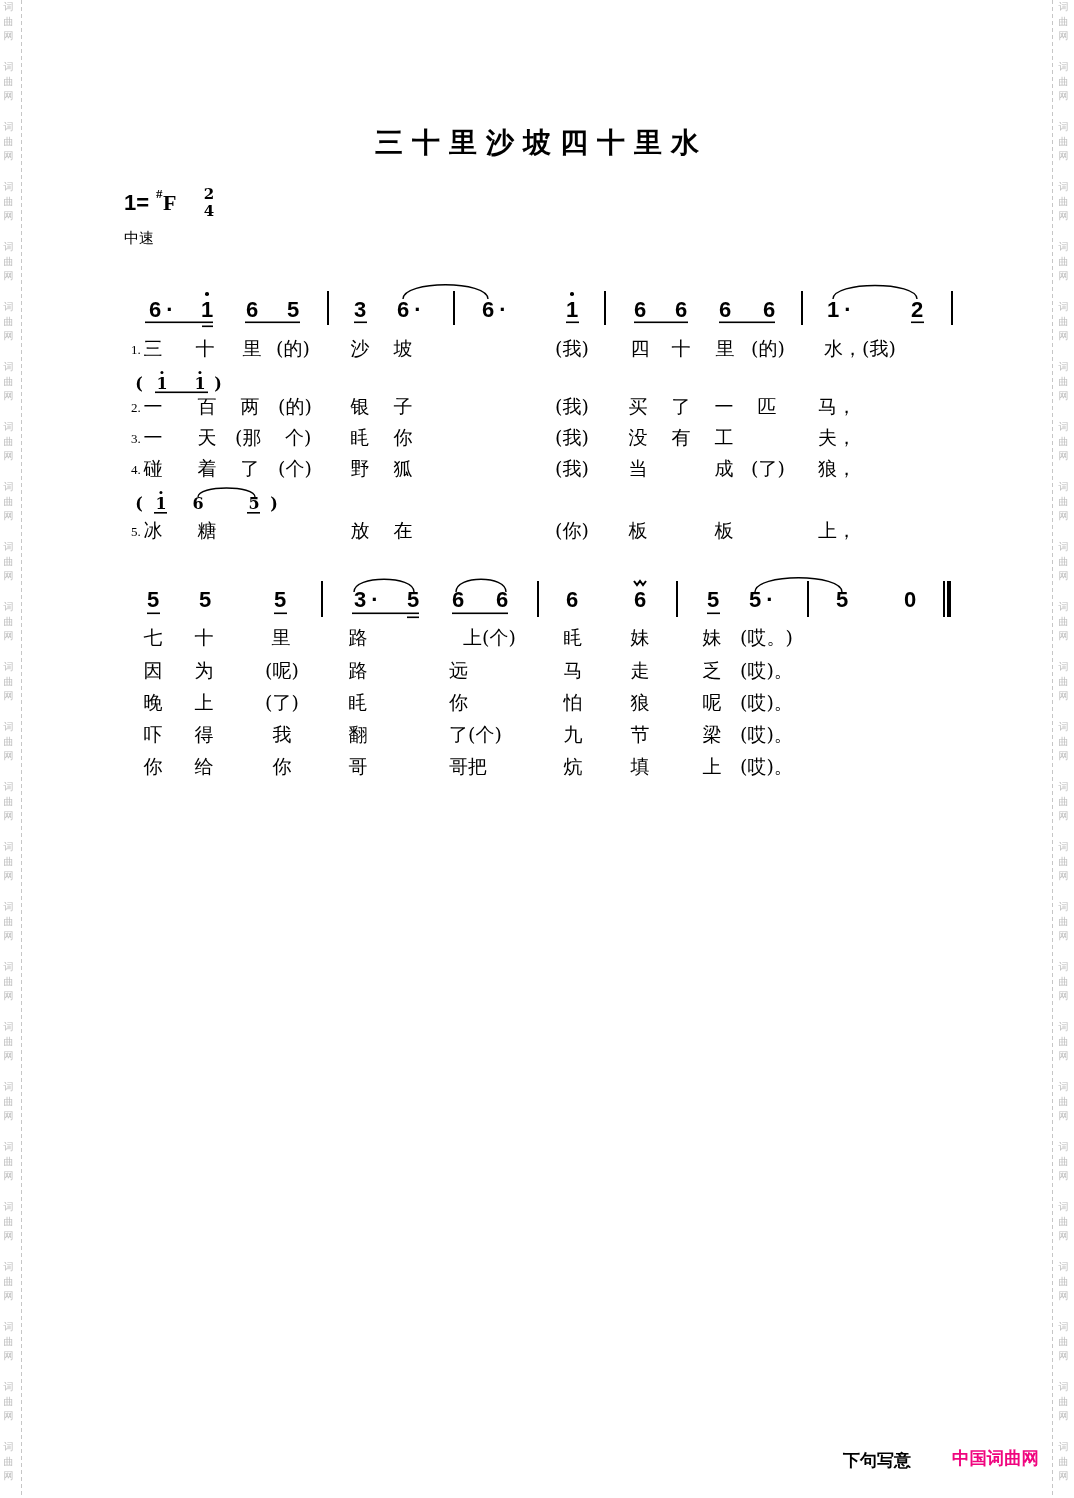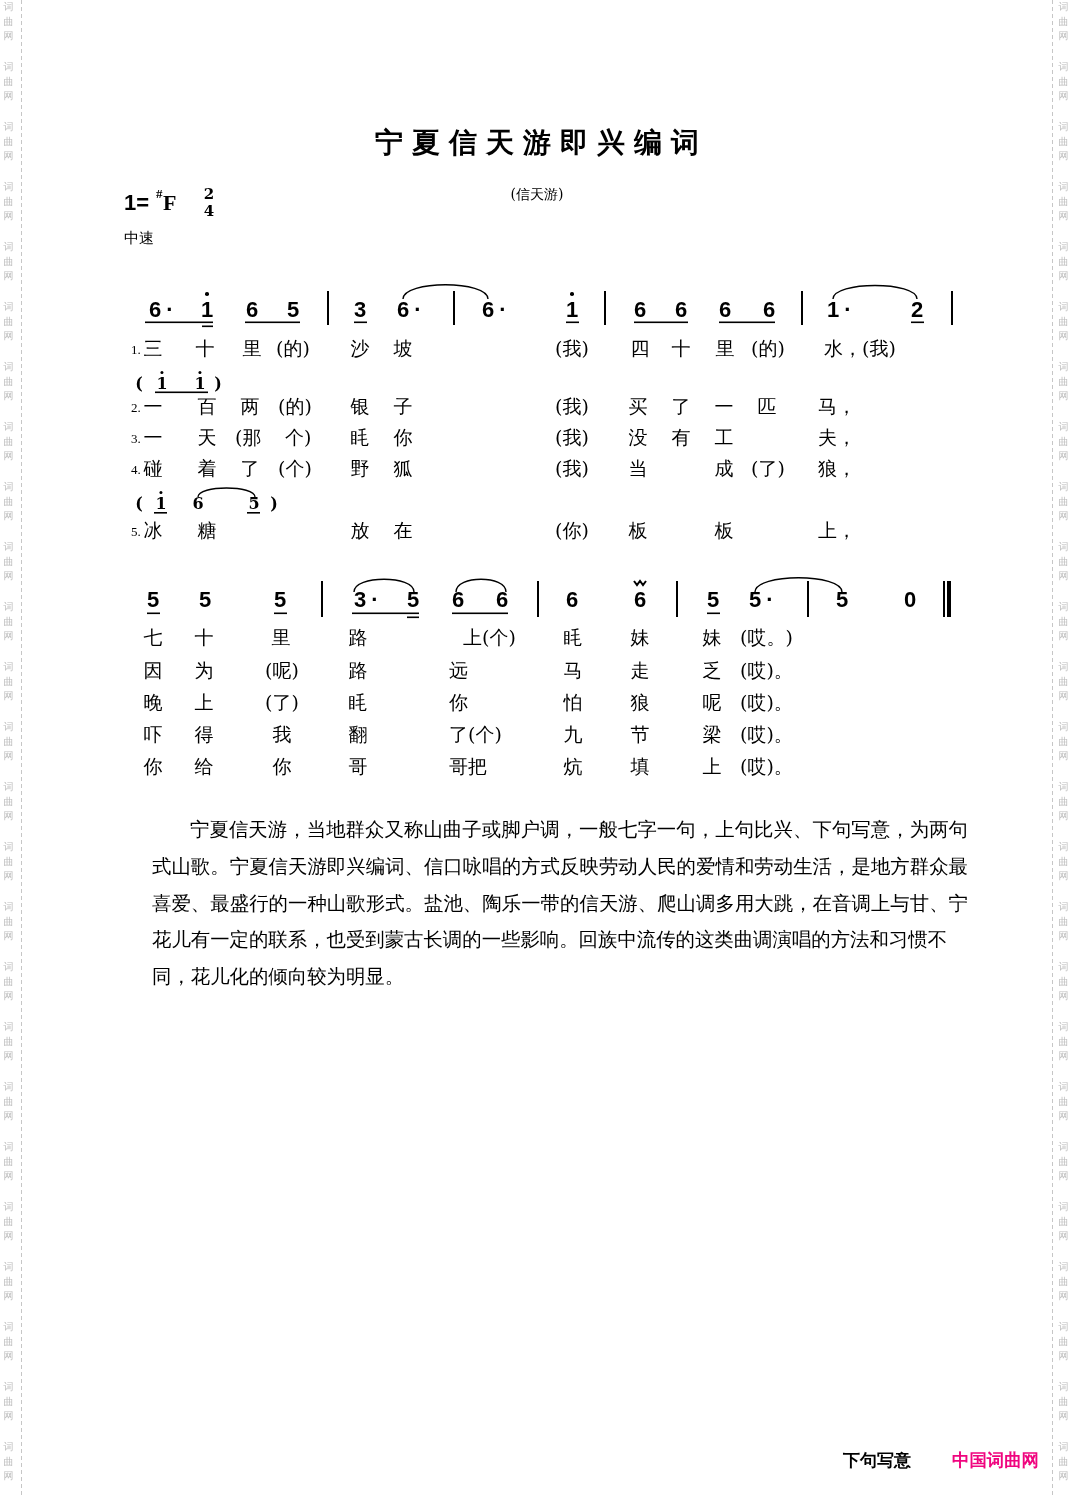--- a/index.html
+++ b/index.html
@@ -32,21 +32,21 @@
   .ly { position:absolute; transform:translate(-50%,-50%); font-family:"DejaVu Serif", serif; font-size:19px; line-height:19px; white-space:nowrap; }
   .lyl { position:absolute; transform:translateY(-50%); font-family:"DejaVu Serif", serif; font-size:19px; line-height:19px; white-space:nowrap; }
   .vn { position:absolute; left:131px; transform:translateY(-40%); font-family:"Liberation Serif", serif; font-size:13px; line-height:13px; }
 
   .para { position:absolute; left:152px; top:812px; width:816px; font-family:"DejaVu Serif", serif; font-size:19.4px; }
   .para div { height:36.8px; line-height:36.8px; white-space:nowrap; }
   .para .full { text-align:justify; text-align-last:justify; }
   .para .indent { text-indent:38px; }
 
   .footer-label { position:absolute; left:843px; top:1450px; font-family:"DejaVu Sans", sans-serif; font-weight:bold; font-size:17px; line-height:20px; white-space:nowrap; }
-  .footer-site { position:absolute; left:952px; top:1450px; font-family:Liberation Serif, serif; font-weight:bold; font-size:17.4px; line-height:20px; white-space:nowrap; color:#f0057f; }
+  .footer-site { position:absolute; left:952px; top:1450px; font-family:Liberation Mono, monospace; font-weight:bold; font-size:17.4px; line-height:20px; white-space:nowrap; color:#f0057f; }
 </style>
 </head>
 <body>
 
 <div id="page">
 
   <div class="wm-col left">
     <div class="wm-group">词曲网</div>
   <div class="wm-group">词曲网</div>
       <div class="wm-group">词曲网</div>
@@ -142,33 +142,32 @@
     <rect x="452" y="612.5" width="56" height="1.6" fill="#000"></rect>
     <rect x="707" y="612.5" width="13" height="1.6" fill="#000"></rect>
 
     <path d="M354,592 C354,575 414,575 414,592" fill="none" stroke="#000" stroke-width="1.4"></path>
     <path d="M456,592 C456,575 506,575 506,592" fill="none" stroke="#000" stroke-width="1.4"></path>
     <path d="M755,592 C755,573 842,573 842,592" fill="none" stroke="#000" stroke-width="1.4"></path>
 
     <path d="M634,581 L637,585 L640,581 L643,585 L646,581" fill="none" stroke="#000" stroke-width="2"></path>
   </svg>
 
-  <div class="title">宁夏信天游即兴编词</div>
+  <div class="title">三十里沙坡四十里水</div>
 
   <div class="keysig">
     <span class="k-one">1=</span>
     <span class="k-acc">#</span>
     <span class="k-note">F</span>
     <span class="k-time">
       <span>2</span>
       <span>4</span>
     </span>
   </div>
   <div class="tempo">中速</div>
-  <div class="subtitle">(信天游)</div>
 
 
   <div>
     <div class="note" style="left:149px;top:310px">6·</div>
     <div class="note hi" style="left:201px;top:310px">1</div>
     <div class="note" style="left:246px;top:310px">6</div>
     <div class="note" style="left:287px;top:310px">5</div>
     <div class="note" style="left:354px;top:310px">3</div>
     <div class="note" style="left:397px;top:310px">6·</div>
     <div class="note" style="left:482px;top:310px">6·</div>
@@ -339,23 +338,16 @@
     <span class="ly" style="left:204px;top:766px">给</span>
     <span class="ly" style="left:282px;top:766px">你</span>
     <span class="ly" style="left:358px;top:766px">哥</span>
     <span class="lyl" style="left:449px;top:766px">哥把</span>
     <span class="ly" style="left:573px;top:766px">炕</span>
     <span class="ly" style="left:640px;top:766px">填</span>
     <span class="ly" style="left:712px;top:766px">上</span>
     <span class="lyl" style="left:740px;top:766px">(哎)。</span>
   </div>
 
-  <div class="para">
-    <div class="full indent">宁夏信天游，当地群众又称山曲子或脚户调，一般七字一句，上句比兴、下句写意，为两句</div>
-    <div class="full">式山歌。宁夏信天游即兴编词、信口咏唱的方式反映劳动人民的爱情和劳动生活，是地方群众最</div>
-    <div class="full">喜爱、最盛行的一种山歌形式。盐池、陶乐一带的信天游、爬山调多用大跳，在音调上与甘、宁</div>
-    <div>花儿有一定的联系，也受到蒙古长调的一些影响。回族中流传的这类曲调演唱的方法和习惯不</div>
-    <div>同，花儿化的倾向较为明显。</div>
-  </div>
 
   <div class="footer-label">下句写意</div>
   <div class="footer-site">中国词曲网</div>
 </div>
 
 </body></html>

